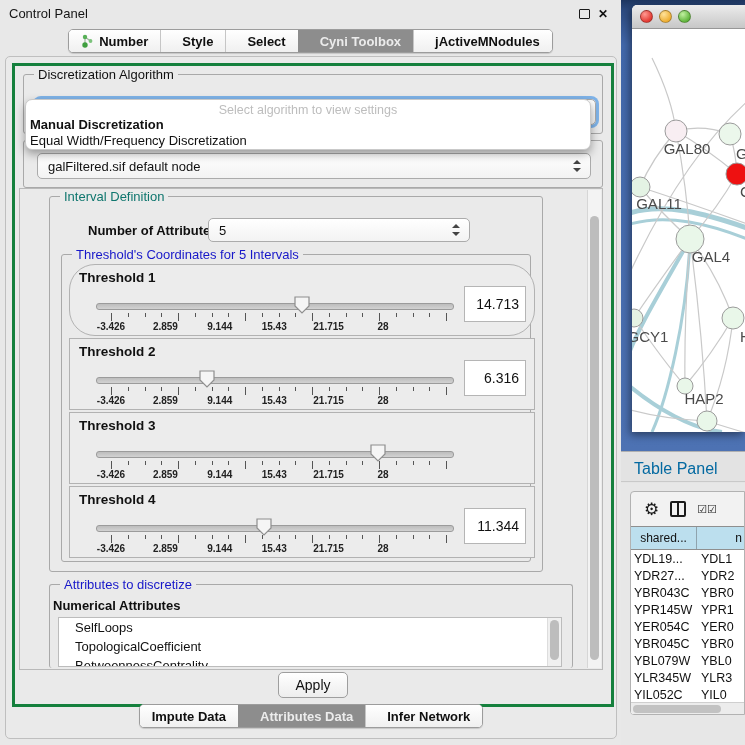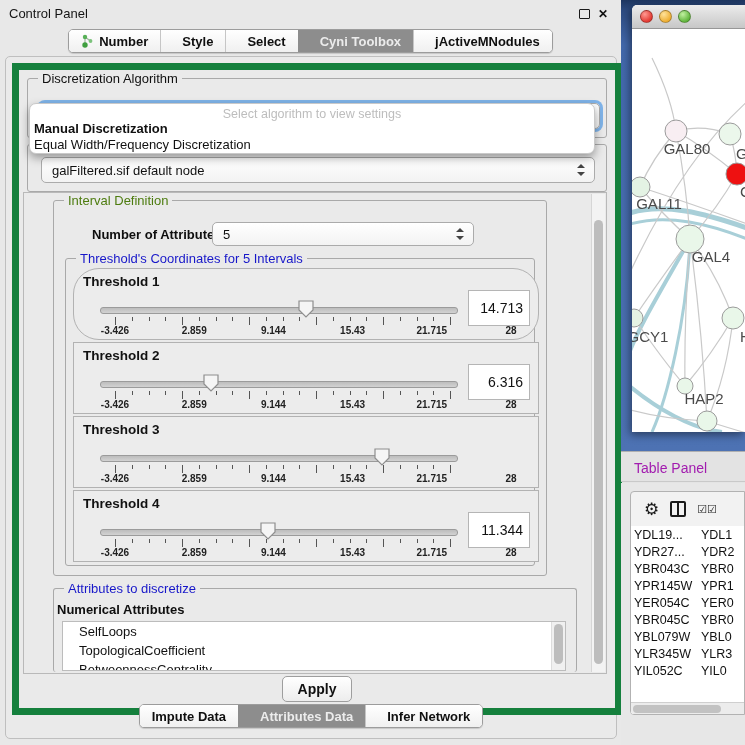--- a/index.html
+++ b/index.html
@@ -18,26 +18,26 @@
        background:#fdfdfd;box-shadow:0 1px 1px rgba(0,0,0,.15);}
   .seg-item{display:flex;align-items:center;gap:5px;padding:0 12px;font-size:13px;font-weight:700;
             color:#0f0f0f;background:linear-gradient(#ffffff,#f0f0f0);white-space:nowrap;}
   .seg-item+.seg-item{border-left:1px solid #c6c6c6;padding-left:21px;}
   .seg-item.selected{background:#8d8d8d;color:#ececec;border-left-color:#8d8d8d;}
   #cp-tabs{left:0;top:29px;width:621px;display:flex;justify-content:center;}
   #cp-tabs-bottom{left:0;top:647px;width:610px;display:flex;justify-content:center;}
 
   #cp-body{left:5px;top:56px;width:610px;height:681px;background:#eaeaea;
            border:1px solid #bfbfbf;border-radius:5px;}
-  #cp-inner{left:6px;top:6px;width:596px;height:638px;border:7px solid #15803d;background:#eaeaea;}
+  #cp-inner{left:6px;top:6px;width:596px;height:638px;border:3px solid #15803d;background:#eaeaea;}
 
   .group{position:absolute;border:1px solid #a9a9a9;border-radius:3px;}
   .group-title{position:absolute;top:-8px;left:10px;background:#eaeaea;padding:0 4px;
                font-size:13px;white-space:nowrap;}
-  .t-green{color:#4d7c0f;}
+  .t-green{color:#0f766e;}
   .t-blue{color:#1717c9;}
 
   .combo{position:absolute;background:linear-gradient(#ffffff,#f3f3f3);border:1px solid #ababab;
          border-radius:5px;font-size:13px;display:flex;align-items:center;padding-left:10px;
          box-sizing:border-box;color:#111;}
   .stepper{position:absolute;right:9px;top:50%;transform:translateY(-50%);width:8px;height:12px;}
   .stepper:before,.stepper:after{content:"";position:absolute;left:0;border-left:4px solid transparent;
          border-right:4px solid transparent;}
   .stepper:before{top:0;border-bottom:4.5px solid #444;}
   .stepper:after{bottom:0;border-top:4.5px solid #444;}
@@ -60,54 +60,54 @@
 
   .thr-box{position:absolute;left:7px;width:464px;height:70px;border:1px solid #b2b2b2;background:#ececec;}
   .thr-label{position:absolute;left:9px;top:5px;font-size:13.5px;font-weight:700;}
   .track{position:absolute;left:26px;top:38px;width:356px;height:5px;border-radius:3px;
          background:linear-gradient(#bdbdbd,#d2d2d2);border:1px solid #9b9b9b;}
   .thumb{position:absolute;top:-8px;width:16px;height:18px;}
   .ticks{position:absolute;left:41px;top:48px;width:336px;height:8px;display:flex;
          justify-content:space-between;align-items:flex-start;}
   .tick{width:1px;height:8px;background:#555;}
   .tick.minor{height:4px;}
-  .scale{position:absolute;left:41px;top:56px;width:396px;height:12px;}
+  .scale{position:absolute;left:41px;top:56px;width:272px;height:12px;}
   .scale span{position:absolute;transform:translateX(-50%);font-size:10px;font-weight:700;color:#222;
               white-space:nowrap;}
   .valbox{position:absolute;right:8px;top:21px;width:62px;height:36px;background:#fff;
           border:1px solid #b5b5b5;box-sizing:border-box;font-size:14px;text-align:right;
           padding:0 6px;font-family:"Liberation Sans",sans-serif;color:#111;}
 
   #attr-list{position:absolute;left:8px;top:32px;width:502px;height:48px;background:#fff;
              border:1px solid #bcbcbc;overflow:hidden;}
   #attr-list .item{font-size:13px;line-height:19px;padding-left:16px;white-space:nowrap;}
   #attr-scroll{position:absolute;right:0;top:0;width:13px;height:100%;background:#f0f0f0;border-left:1px solid #ddd;}
   #attr-scroll .thumb-v{top:2px;height:40px;}
 
   #apply-btn{position:absolute;left:50%;transform:translateX(-50%);top:606px;width:68px;height:24px;
              background:linear-gradient(#ffffff,#ededed);border:1px solid #9e9e9e;border-radius:5px;
-             font-size:14px;font-weight:700;display:flex;align-items:center;justify-content:center;}
+             font-size:14px;font-weight:400;display:flex;align-items:center;justify-content:center;}
 
   
   #net-area{left:621px;top:0;width:124px;height:451px;
             background:linear-gradient(180deg,#1e3660 0px,#2d4b80 10px,#4268ab 45px,#4d72b3 100%);}
   #net-window{position:absolute;left:11px;top:5px;width:113px;height:427px;background:#fff;
               border-radius:5px 0 0 0;box-shadow:-2px 3px 8px rgba(0,0,0,.45);overflow:hidden;}
   #net-titlebar{position:absolute;left:0;top:0;width:100%;height:24px;
                 background:linear-gradient(#ececec,#c7c7c7);border-bottom:1px solid #979797;
                 border-radius:5px 0 0 0;display:flex;align-items:center;padding-left:8px;gap:6px;box-sizing:border-box;}
   .light{width:13px;height:13px;border-radius:50%;border:1px solid rgba(0,0,0,.3);box-sizing:border-box;}
   .light.red{background:radial-gradient(circle at 35% 30%,#ff9a92,#e33b33 70%);}
   .light.yellow{background:radial-gradient(circle at 35% 30%,#ffe29a,#eeaf34 70%);}
   .light.green{background:radial-gradient(circle at 35% 30%,#c0f0a0,#62b63e 70%);}
   #net-svg{position:absolute;left:0;top:24px;}
 
   #tp-bar{left:621px;top:451px;width:124px;height:31px;background:#e3e3e3;
           border-top:1px solid #b0b0b0;border-bottom:1px solid #c9c9c9;box-sizing:border-box;}
-  #tp-bar-label{position:absolute;left:13px;top:8px;font-size:14px;color:#a21caf;}
+  #tp-bar-label{position:absolute;left:13px;top:8px;font-size:16px;color:#0369a1;}
   #tp-body{left:621px;top:483px;width:124px;height:262px;background:#e7e7e7;}
   #tp-inner{position:absolute;left:9px;top:8px;width:115px;height:224px;background:#f2f2f2;
             border:1px solid #b2b2b2;border-radius:4px 0 0 4px;overflow:hidden;box-sizing:border-box;}
   #tp-toolbar{position:absolute;left:0;top:0;width:100%;height:34px;display:flex;align-items:center;
               gap:11px;padding-left:13px;box-sizing:border-box;}
   .icon-gear{font-family:"DejaVu Sans",sans-serif;font-size:17px;color:#1a1a1a;line-height:1;}
   .icon-split{width:12px;height:12px;border:2px solid #1a1a1a;border-radius:2px;position:relative;}
   .icon-split:after{content:"";position:absolute;left:50%;top:0;bottom:0;width:2px;background:#1a1a1a;
                     transform:translateX(-50%);}
   .icon-checks{font-family:"DejaVu Sans",sans-serif;font-size:11px;color:#1a1a1a;letter-spacing:0px;}
@@ -458,20 +458,24 @@
     <div id="tp-bar-label">Table Panel</div>
   </div>
   <div class="abs" id="tp-body">
     <div id="tp-inner">
       <div id="tp-toolbar">
         <span class="icon-gear">⚙</span>
         <span class="icon-split"></span>
         <span class="icon-checks">☑☑</span>
       </div>
       <div id="tp-table">
+        <div id="tp-header">
+          <div class="tp-hcell c0">shared...</div>
+          <div class="tp-hcell c1">n</div>
+        </div>
         <div id="tp-rows">
             <div class="tp-row">
               <div class="tp-cell c0">YDL19...</div>
               <div class="tp-cell c1">YDL1</div>
             </div>
             <div class="tp-row">
               <div class="tp-cell c0">YDR27...</div>
               <div class="tp-cell c1">YDR2</div>
             </div>
             <div class="tp-row">

